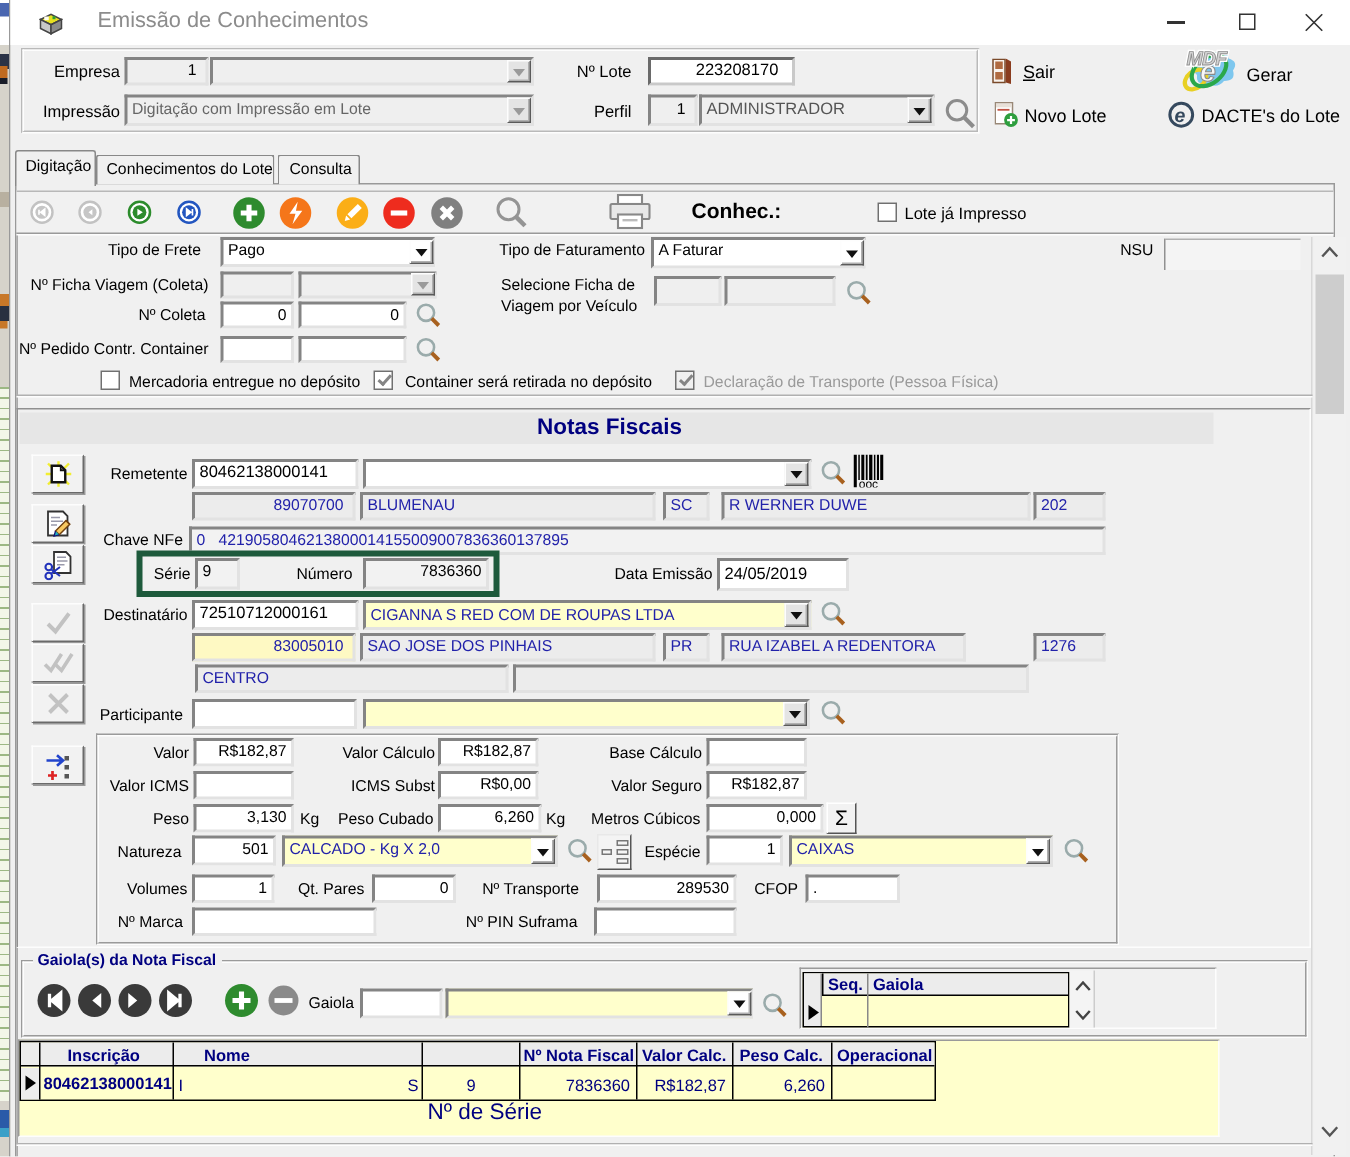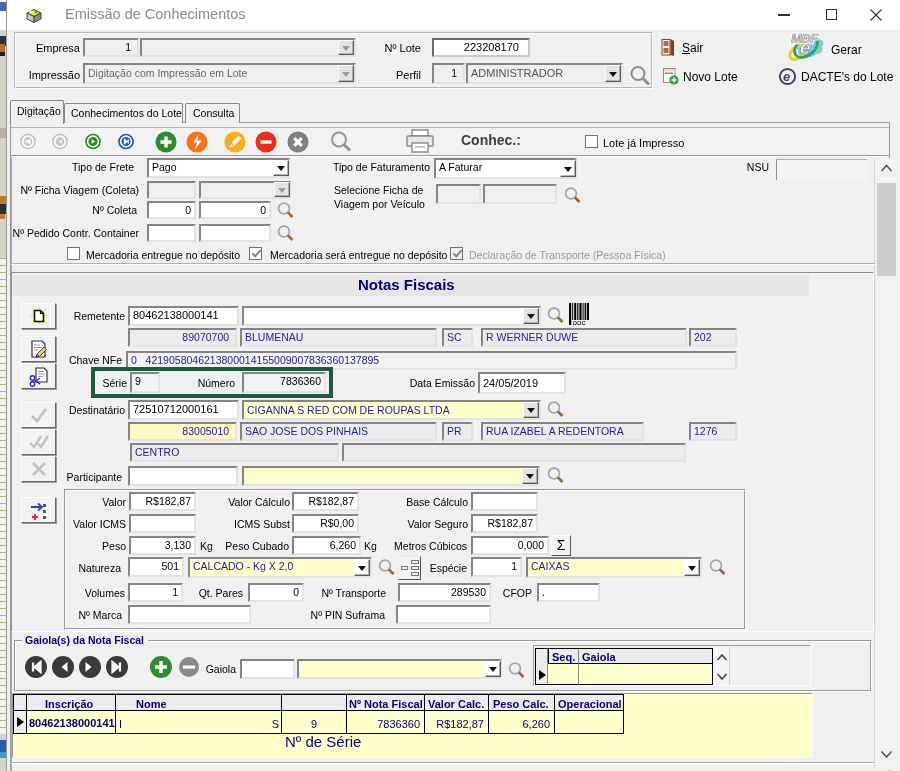--- a/index.html
+++ b/index.html
@@ -141,21 +141,21 @@
 <svg class="abs" style="left:329px;top:130px;" width="24" height="24" viewBox="0 0 24 24">
       <circle cx="10" cy="9.5" r="7" fill="none" stroke="#949494" stroke-width="2"></circle>
       <line x1="15.2" y1="14.7" x2="21" y2="20.5" stroke="#949494" stroke-width="3"></line>
     </svg>
 <svg class="abs" style="left:405px;top:129px;" width="30" height="25" viewBox="0 0 30 25">
 <rect x="7" y="1" width="16" height="6" fill="#fff" stroke="#888" stroke-width="1.4"></rect>
 <rect x="2" y="7" width="26" height="10" rx="1" fill="#e8e8e8" stroke="#888" stroke-width="1.4"></rect>
 <rect x="7" y="14" width="16" height="9" fill="#fff" stroke="#888" stroke-width="1.4"></rect>
 <rect x="10" y="17" width="10" height="1.6" fill="#bbb"></rect>
 </svg>
-<div class="lbl" style="left:461px;top:134px;font-size:14px;font-weight:bold;color:#404040;">Conhec.:</div>
+<div class="lbl" style="left:461px;top:134px;font-size:14px;font-weight:bold;color:#000000;">Conhec.:</div>
 <div class="chk" style="left:585px;top:135px;"></div>
 <div class="lbl" style="left:603px;top:137px;font-size:11px;">Lote já Impresso</div>
 <div class="abs" style="left:11px;top:157px;width:1px;height:614px;background:#aaa;"></div>
 <div class="abs" style="left:874px;top:158px;width:1px;height:612px;background:#d8d8d8;"></div>
 <div class="abs" style="left:876px;top:158px;width:21px;height:612px;background:#f1f1f1;"></div>
 <svg class="abs" style="left:880px;top:164px;" width="13" height="9" viewBox="0 0 13 9">
       <path d="M1.5 7 L6.5 1.5 L11.5 7" fill="none" stroke="#555" stroke-width="1.6"></path>
     </svg>
 <div class="abs" style="left:877px;top:183px;width:19px;height:93px;background:#cdcdcd;"></div>
 <svg class="abs" style="left:880px;top:750px;" width="13" height="9" viewBox="0 0 13 9">
@@ -190,21 +190,21 @@
 <div class="lbr" style="left:-81px;top:227px;width:220px;">Nº Pedido Contr. Container</div>
 <div class="fld" style="left:147px;top:224px;width:49px;height:18px;"></div>
 <div class="fld" style="left:199px;top:224px;width:72px;height:18px;"></div>
 <svg class="abs" style="left:276px;top:224px;" width="20" height="20" viewBox="0 0 20 20">
       <circle cx="8" cy="7.5" r="5.4" fill="none" stroke="#9aabab" stroke-width="1.7"></circle>
       <line x1="11.8" y1="11.3" x2="16.5" y2="16" stroke="#a8611f" stroke-width="2.6"></line>
     </svg>
 <div class="chk" style="left:67px;top:247px;"></div>
 <div class="lbl" style="left:86px;top:249px;">Mercadoria entregue no depósito</div>
 <div class="chk c" style="left:249px;top:247px;"></div>
-<div class="lbl" style="left:270px;top:249px;">Mercadoria será entregue no depósito</div>
+<div class="lbl" style="left:270px;top:249px;">Container será retirada no depósito</div>
 <div class="chk c" style="left:450px;top:247px;background:#f0f0f0;"></div>
 <div class="lbl" style="left:469px;top:249px;color:#9a9a9a;">Declaração de Transporte (Pessoa Física)</div>
 <div class="abs" style="left:11px;top:263px;width:864px;height:1px;background:#b0b0b0;"></div>
 <div class="abs" style="left:11px;top:264px;width:864px;height:1px;background:#fdfdfd;"></div>
 <div class="abs" style="left:11px;top:272px;width:863px;height:360px;border:1px solid;border-color:#909090 #fdfdfd #fdfdfd #909090;background:#f0f0f0;"></div>
 <div class="abs" style="left:13px;top:275px;width:796px;height:21px;background:#e6e6e6;"></div>
 <div class="lbl" style="left:358px;top:279px;font-size:15px;font-weight:bold;color:#000080;">Notas Fiscais</div>
 <div class="abs" style="left:21px;top:303px;width:35px;height:26px;background:#f2f2f2;border:1px solid;border-color:#fdfdfd #6a6a6a #6a6a6a #fdfdfd;box-shadow:1px 1px 0 #999;"></div>
 <div class="abs" style="left:28px;top:305px;width:22px;height:22px;"><svg width="22" height="22" viewBox="0 0 22 22">
 <g stroke="#f2ee30" stroke-width="1.6">

